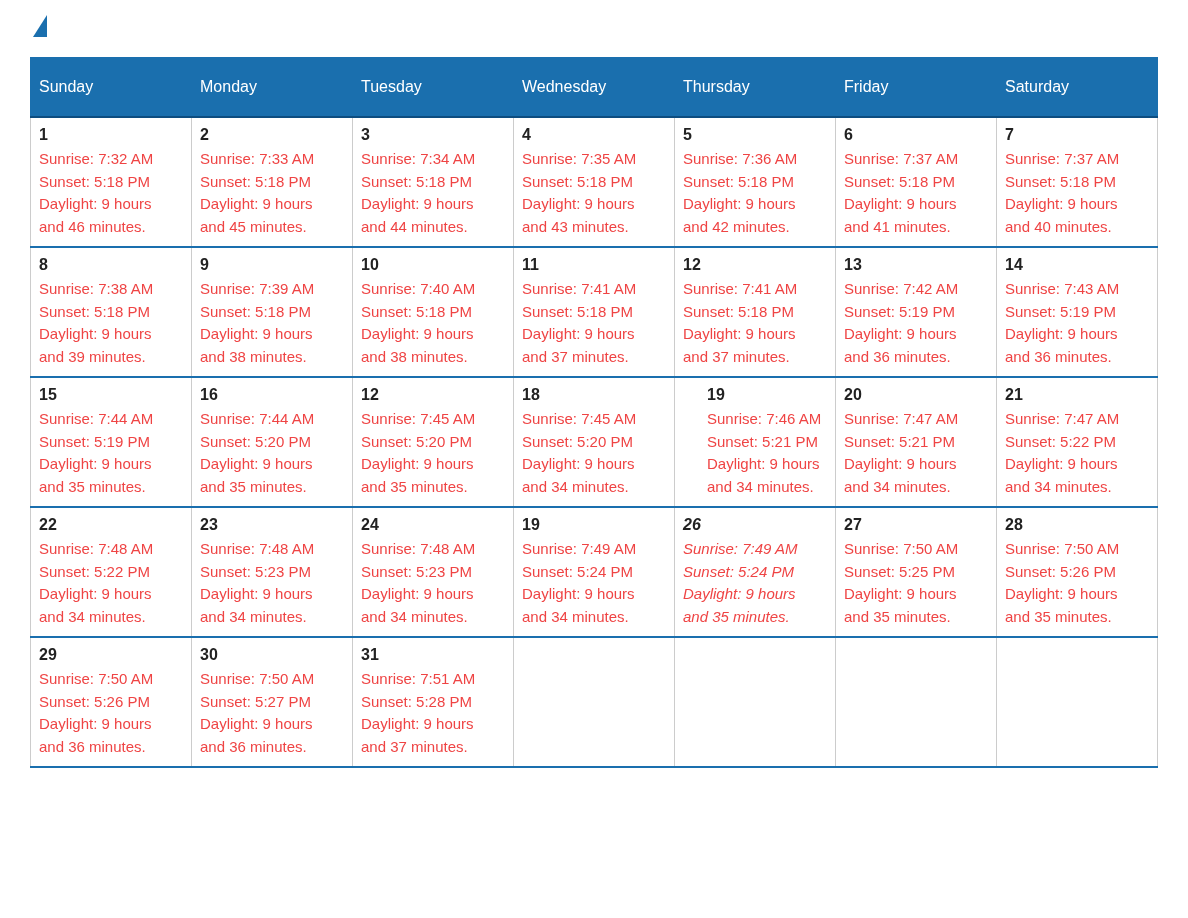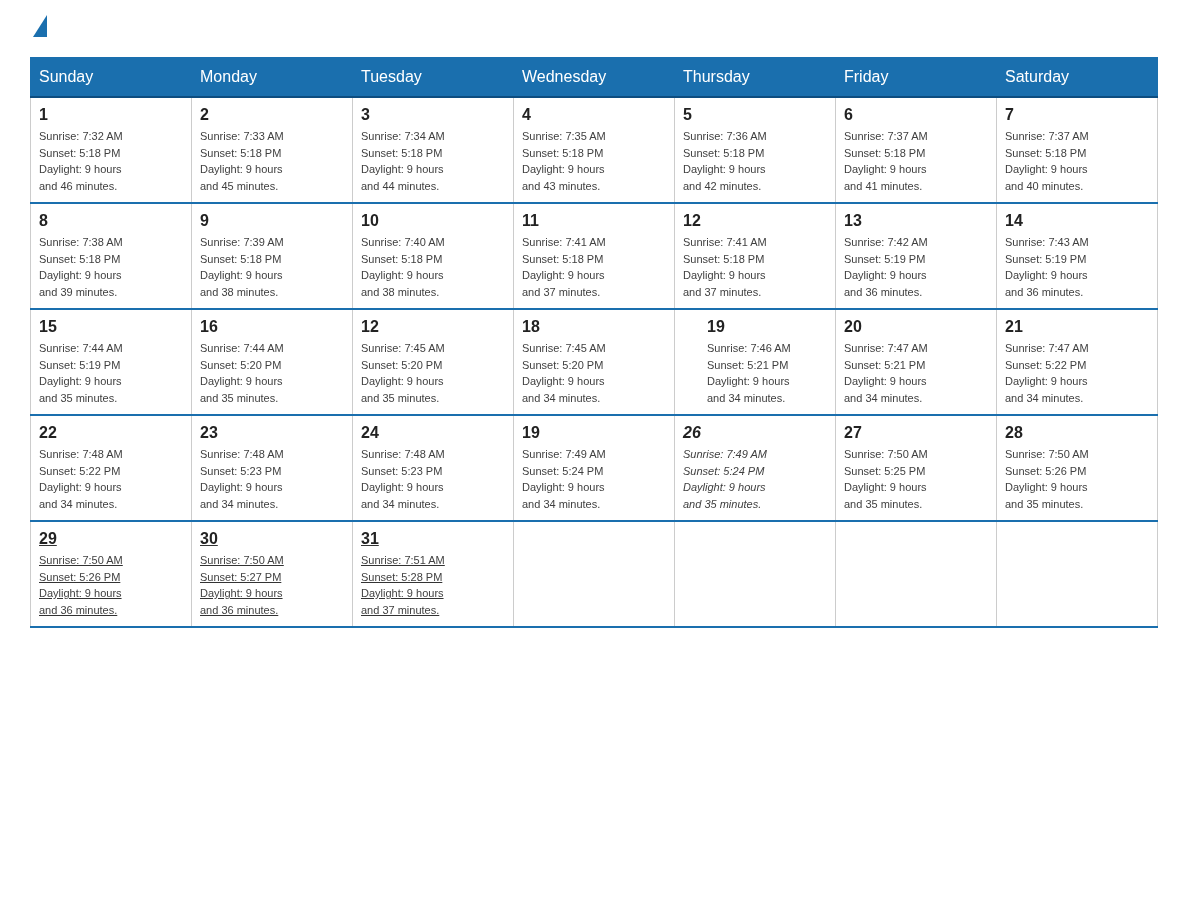--- a/index.html
+++ b/index.html
@@ -58,54 +58,53 @@
       color: #444;
       margin-top: 4px;
     }
     .calendar {
       width: 100%;
       border-collapse: collapse;
     }
     .calendar th {
       background-color: #1a6fae;
       color: #fff;
-      padding: 10px 8px;
+      padding: 20px 8px;
       text-align: left;
       font-size: 16px;
       font-weight: normal;
       border: 1px solid #1a6fae;
     }
     .calendar td {
       vertical-align: top;
       padding: 8px;
       border: 1px solid #ccc;
       width: 14.28%;
       min-height: 100px;
       font-size: 13px;
       color: #333;
       background: #fff;
     }
     .calendar tr:last-child td {
       border-bottom: 2px solid #1a6fae;
-      text-decoration: underline;
     }
     .calendar thead tr th {
       border-bottom: 2px solid #0d4d80;
     }
     .day-num {
       font-size: 16px;
       font-weight: bold;
       color: #222;
       display: block;
       margin-bottom: 4px;
     }
     .day-info {
-      font-size: 11px;
+      font-size: 15px;
       line-height: 1.5;
-      color: #404040;
+      color: #ef4444;
     }
     .empty-cell {
       background: #fff;
     }
     .row-divider {
       border-top: 2px solid #1a6fae !important;
     }
   </style>
 </head>
 <body>

